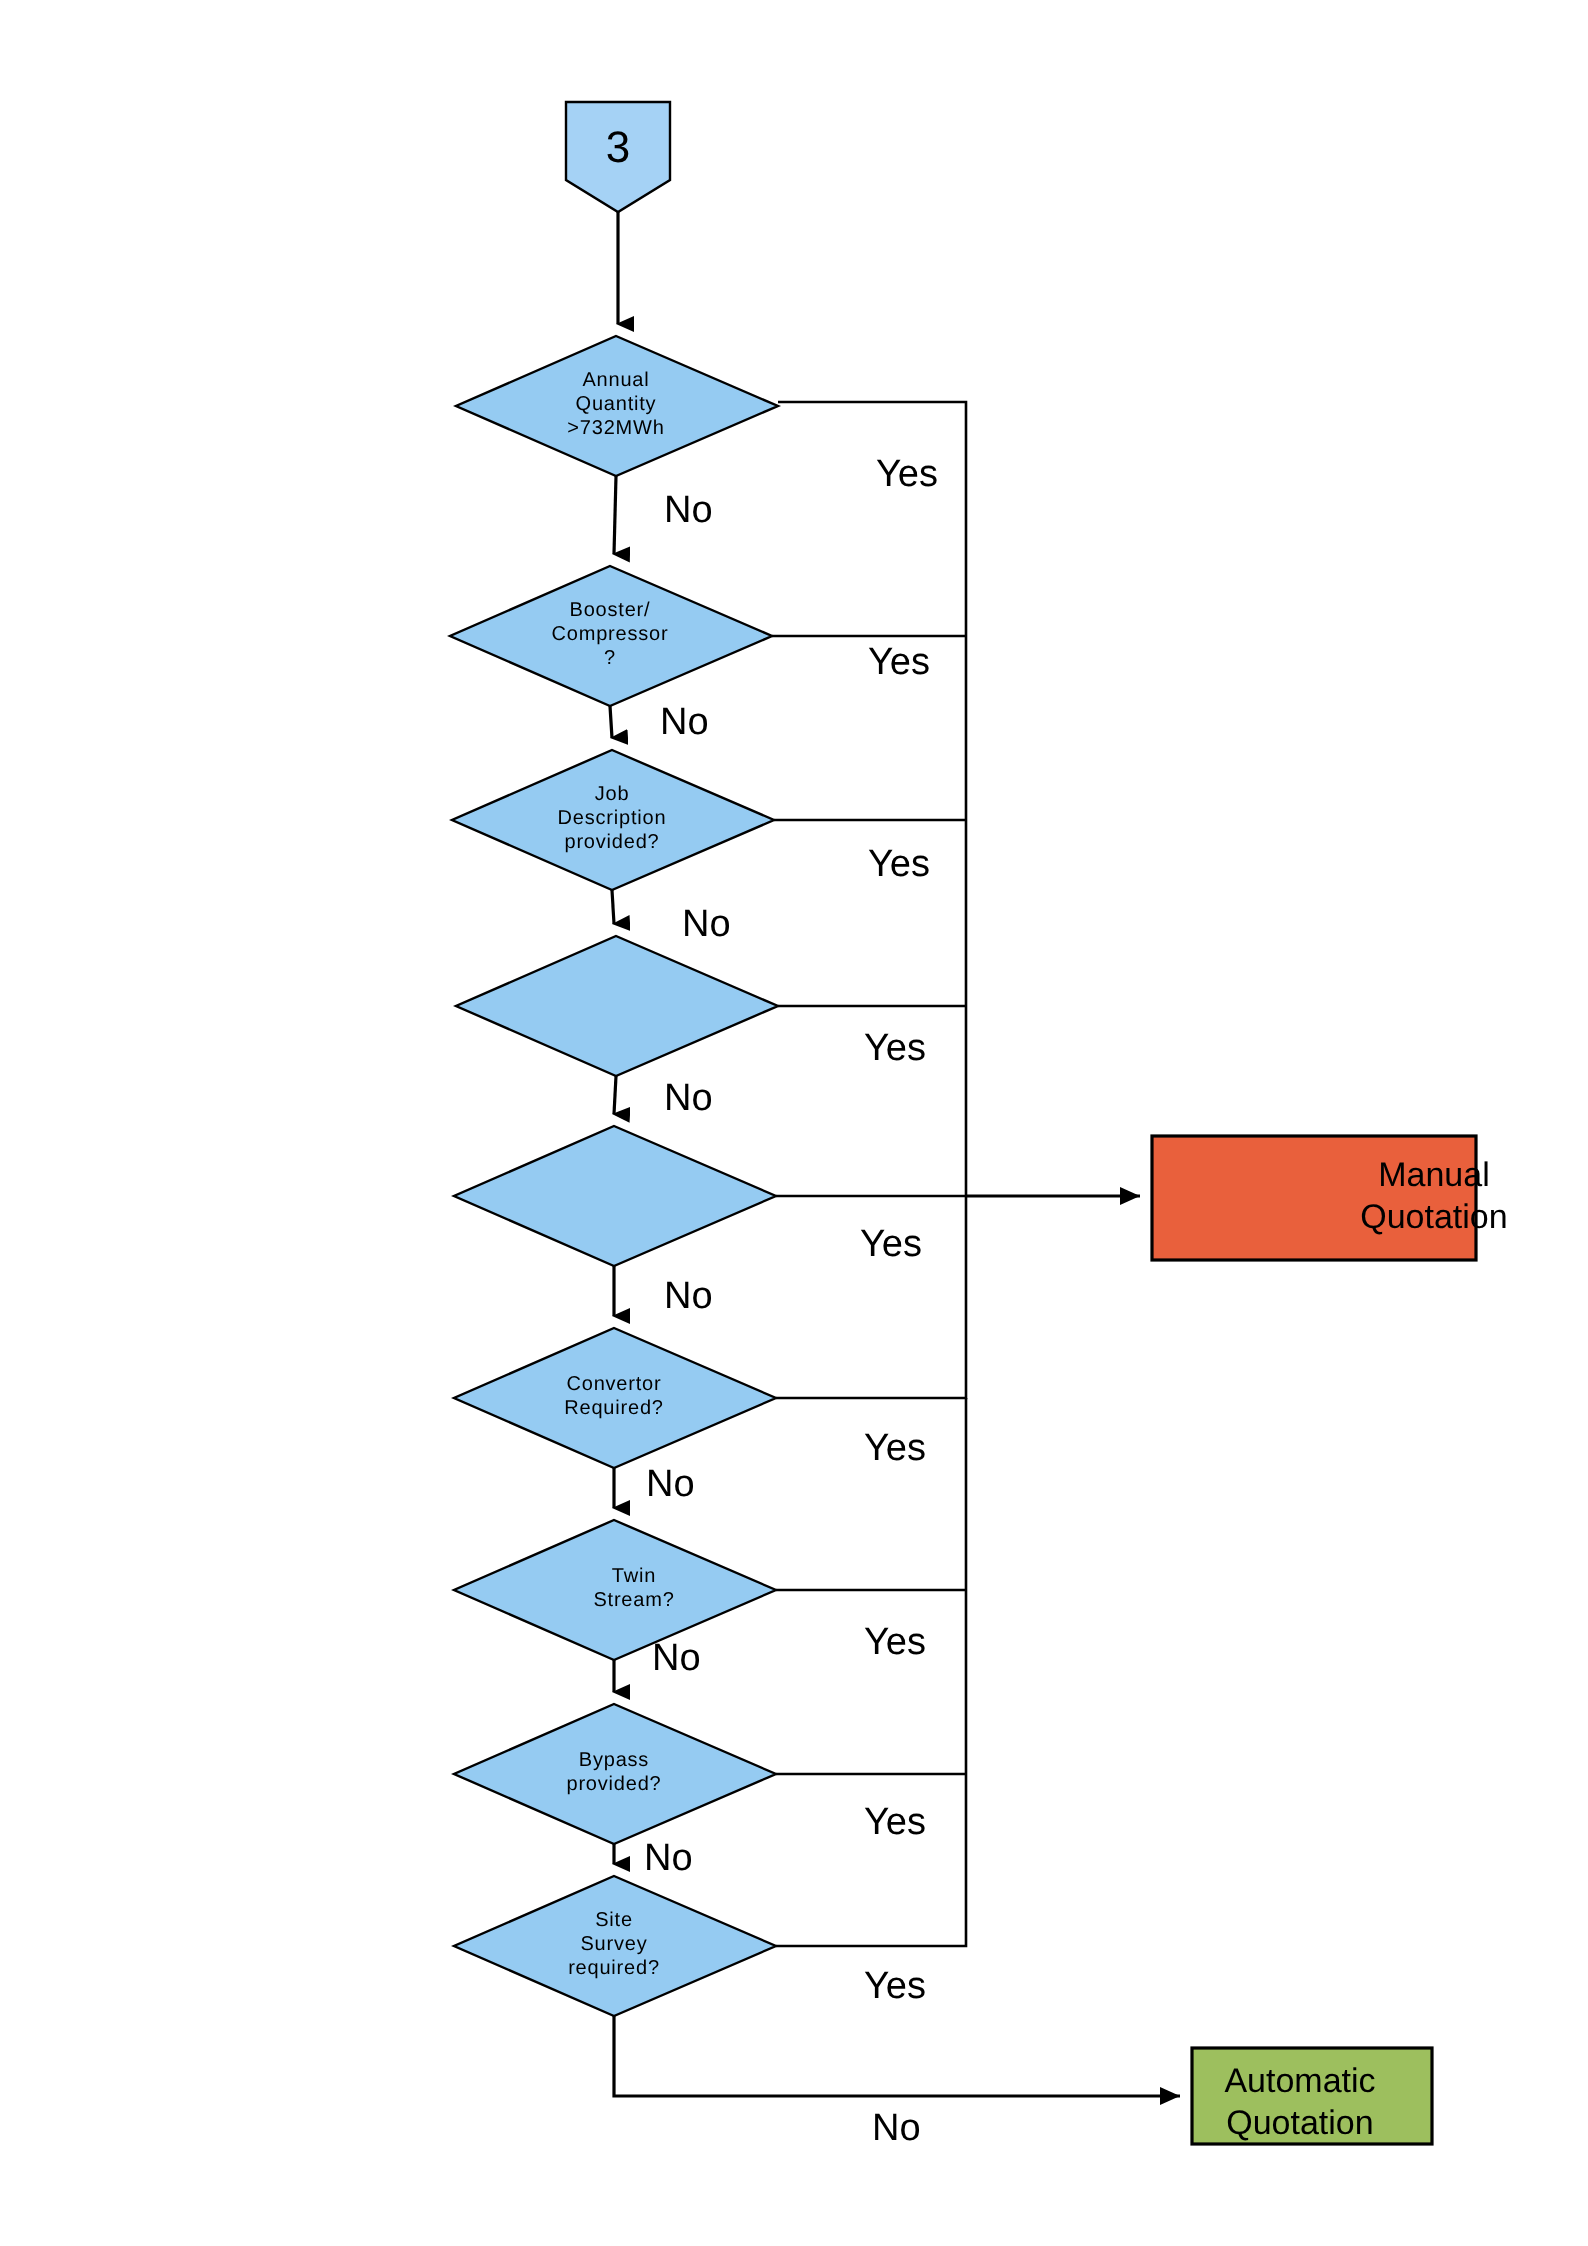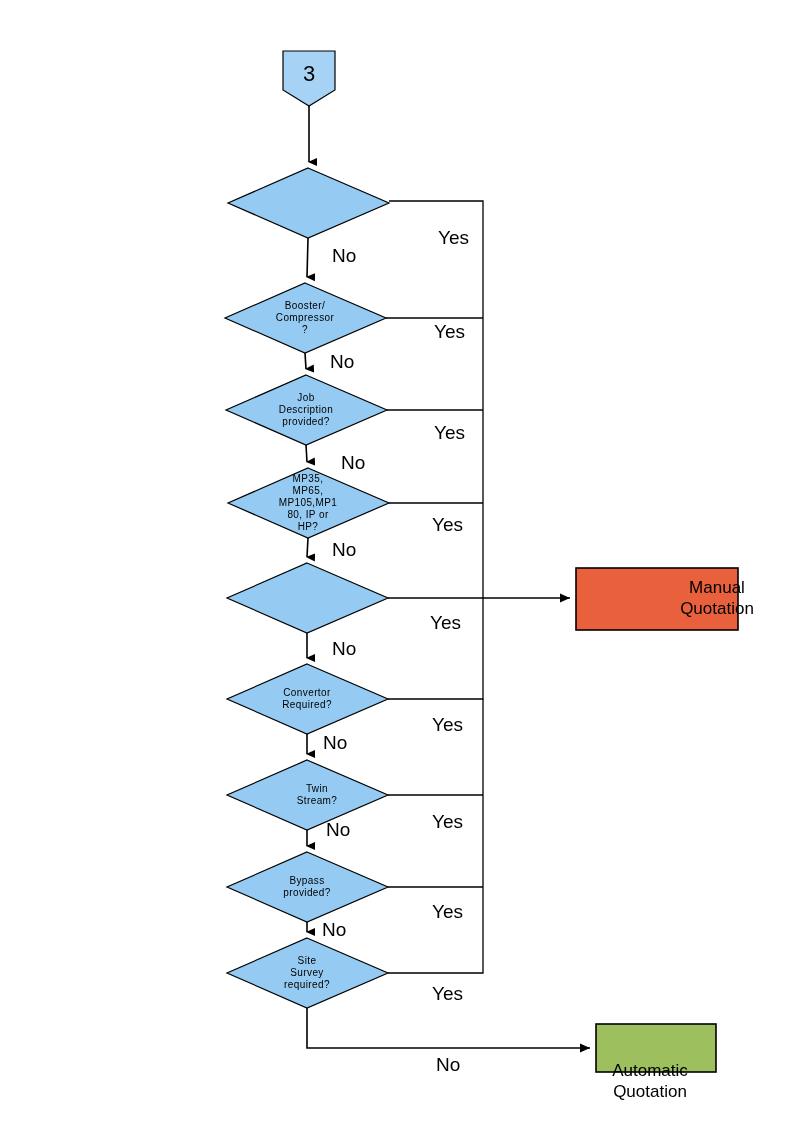--- a/index.html
+++ b/index.html
@@ -106,31 +106,29 @@
     <line x1="483" y1="598" x2="570" y2="598" stroke="#000000" stroke-width="1.6" marker-end="url(#arrowRight)"></line>
 
     <path d="M307,1008 L307,1048 L590,1048" fill="none" stroke="#000000" stroke-width="1.6" marker-end="url(#arrowRight)"></path>
 
     <rect x="576" y="568" width="162" height="62" fill="#E9603C" stroke="#000000" stroke-width="1.6"></rect>
     <rect x="596" y="1024" width="120" height="48" fill="#9DBF5E" stroke="#000000" stroke-width="1.6"></rect>
   </svg>
 
   <div class="node-text start-label" style="left:283px; top:62px; width:52px;">3</div>
 
+  <div class="node-text diamond-label" style="left:243px; top:185px; width:130px;">Annual
+Quantity
+&gt;732MWh</div>
   <div class="node-text diamond-label" style="left:241px; top:392px; width:130px;">Job
 Description
 provided?</div>
   <div class="node-text diamond-label" style="left:240px; top:300px; width:130px;">Booster/
 Compressor
 ?</div>
-  <div class="node-text diamond-label" style="left:243px; top:473px; width:130px;">MP35,
-MP65,
-MP105,MP1
-80, IP or
-HP?</div>
   <div class="node-text diamond-label" style="left:242px; top:687px; width:130px;">Convertor
 Required?</div>
   <div class="node-text diamond-label" style="left:252px; top:783px; width:130px;">Twin
 Stream?</div>
   <div class="node-text diamond-label" style="left:242px; top:875px; width:130px;">Bypass
 provided?</div>
   <div class="node-text diamond-label" style="left:242px; top:955px; width:130px;text-align:center;">Site
 Survey
 required?</div>
 
@@ -149,16 +147,16 @@
   <div class="edge-label" style="left:434px; top:423px;">Yes</div>
   <div class="edge-label" style="left:432px; top:515px;">Yes</div>
   <div class="edge-label" style="left:430px; top:613px;">Yes</div>
   <div class="edge-label" style="left:432px; top:715px;">Yes</div>
   <div class="edge-label" style="left:432px; top:812px;">Yes</div>
   <div class="edge-label" style="left:432px; top:902px;">Yes</div>
   <div class="edge-label" style="left:432px; top:984px;">Yes</div>
 
   <div class="node-text terminal-label" style="left:576px; top:577px; width:186px;padding-left:48px;">Manual
 Quotation</div>
-  <div class="node-text terminal-label" style="left:596px; top:1060px; width:108px;">Automatic
+  <div class="node-text terminal-label" style="left:596px; top:1030px; width:108px;">Automatic
 Quotation</div>
 
 </div>
 
 </body></html>

